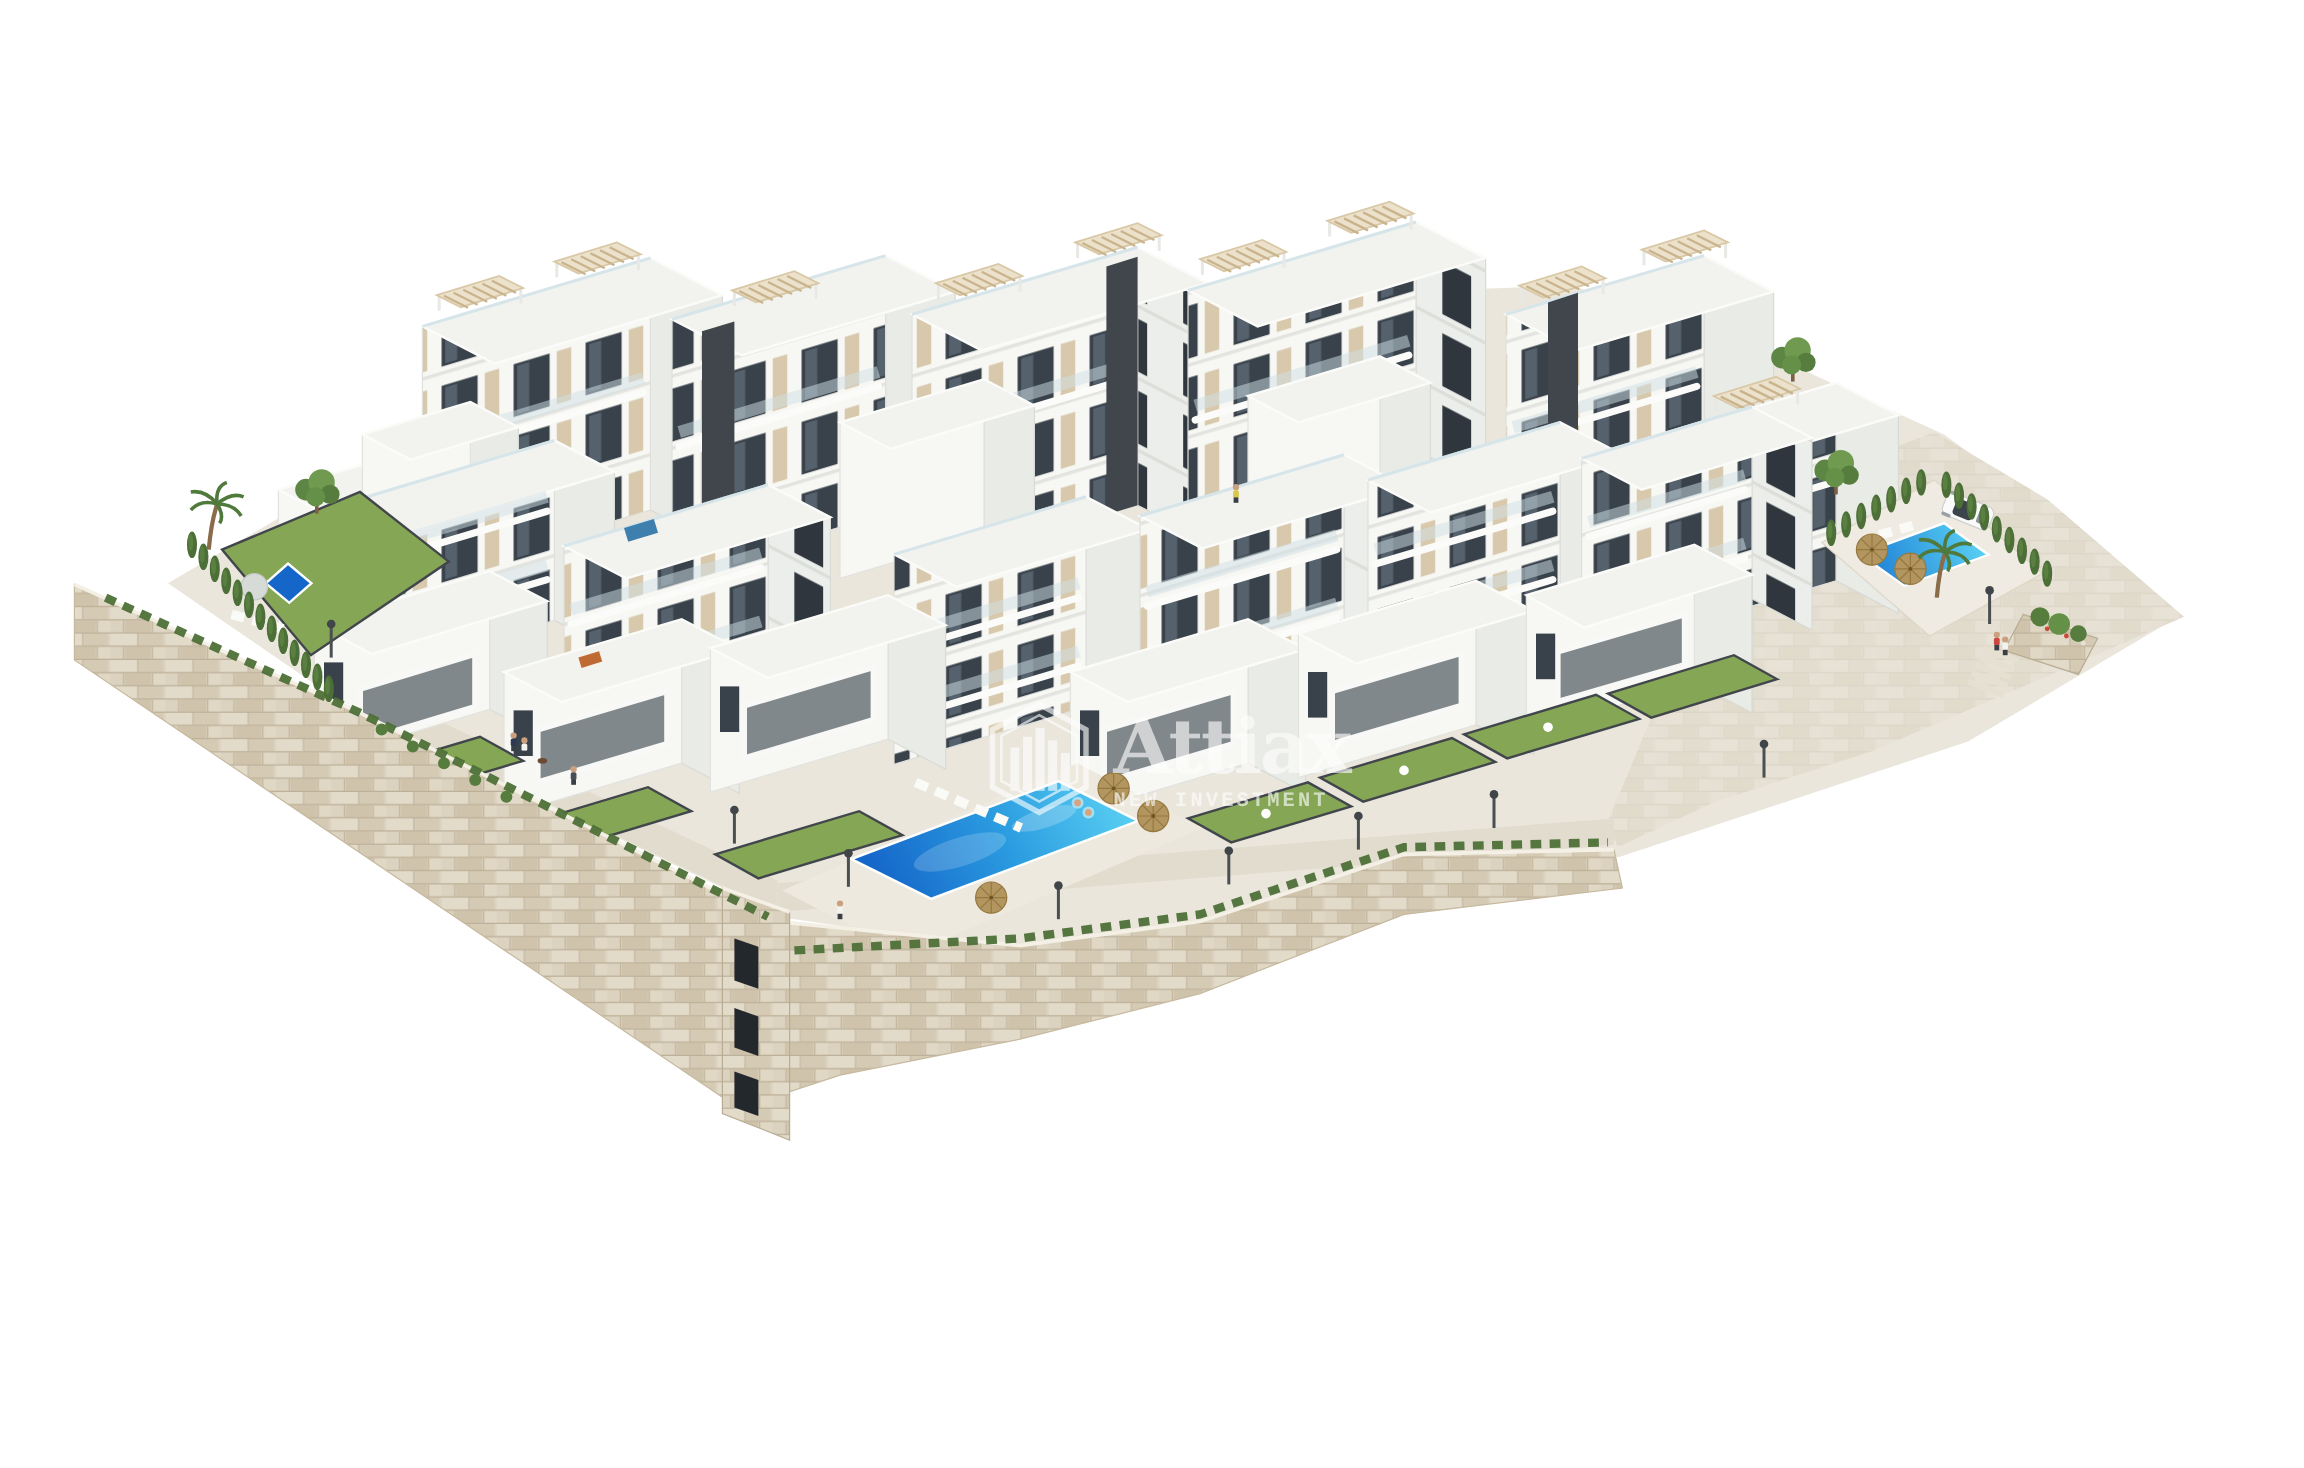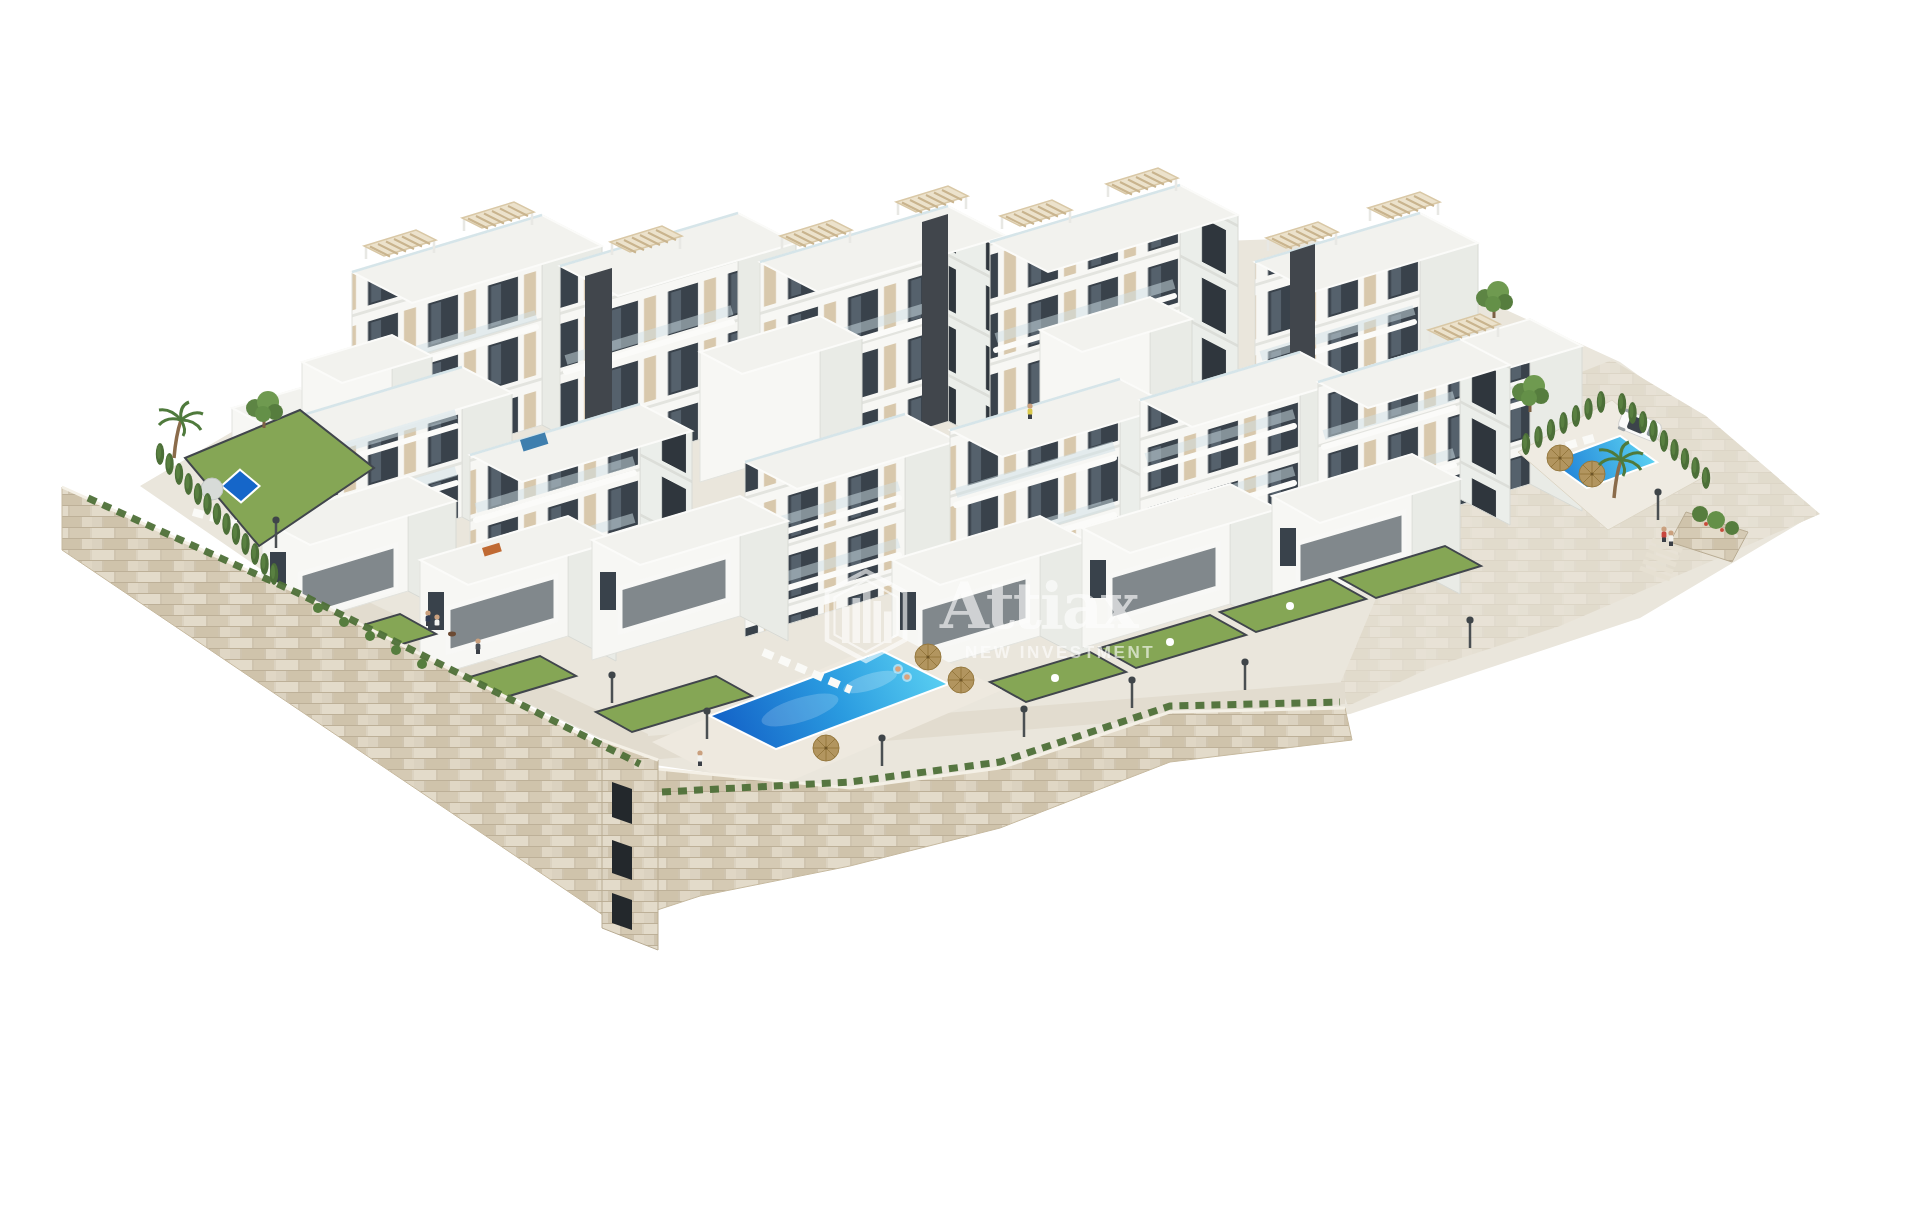--- a/index.html
+++ b/index.html
@@ -22,32 +22,32 @@
   .hedgerow{stroke:var(--hedge-green);stroke-width:7;stroke-dasharray:9 7;fill:none;opacity:.95;}
   .loungers{stroke:#fafaf7;stroke-width:8;stroke-dasharray:11 7;fill:none;}
   .poolrim{fill:none;stroke:#ffffff;stroke-width:4;}
   .stonewall{fill:url(#stone);stroke:#c6b99f;stroke-width:1;}
   .coping{stroke:#f4f0e6;stroke-width:3;fill:none;}
   .pave{fill:var(--paving);}
   .walk{fill:var(--walkway);}
 
   
   .watermark{
-    position:absolute;left:820px;top:568px;
-    display:flex;align-items:flex-start;gap:28px;
+    position:absolute;left:820px;top:584px;
+    display:flex;align-items:flex-start;gap:16px;
     opacity:.62;color:#ffffff;pointer-events:none;justify-content:center;
   }
   .wm-text{padding-top:12px;}
   .wm-brand{
     font-family:"DejaVu Serif", serif;
     font-weight:bold;font-size:63px;line-height:.85;letter-spacing:-2px;
   }
   .wm-tagline{
-    font-family:Liberation Sans, sans-serif;
-    font-weight:bold;font-size:17px;letter-spacing:2.6px;margin-top:9px;white-space:nowrap;margin-left:25px;
+    font-family:Liberation Mono, monospace;
+    font-weight:bold;font-size:17px;letter-spacing:2.6px;margin-top:9px;white-space:nowrap;
   }
 </style>
 </head>
 <body>
 
 <div class="stage">
 <svg width="1920" height="1223" viewBox="0 0 1920 1223" aria-hidden="true">
   <defs>
     <pattern id="stone" width="46" height="22" patternUnits="userSpaceOnUse">
       <rect width="46" height="22" style="fill:var(--stone-wall)"></rect>

